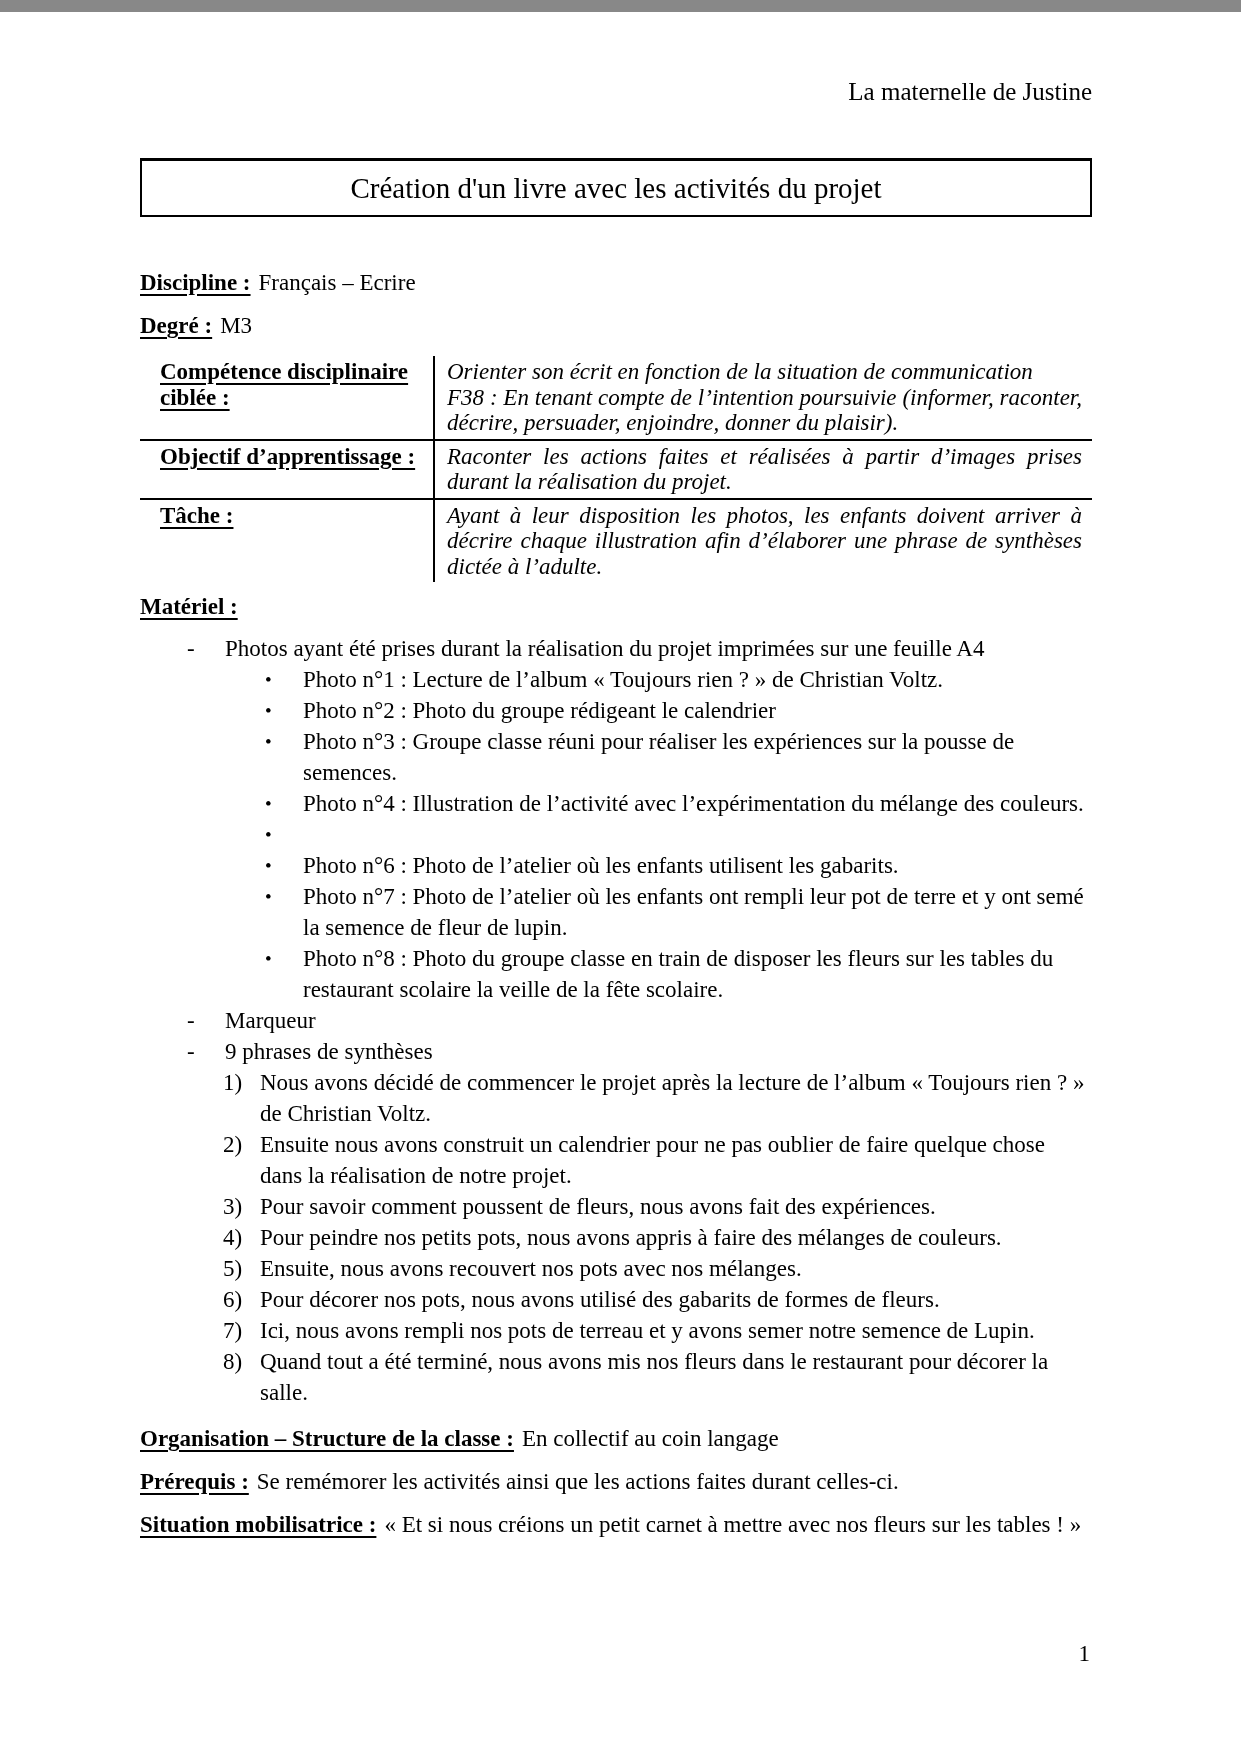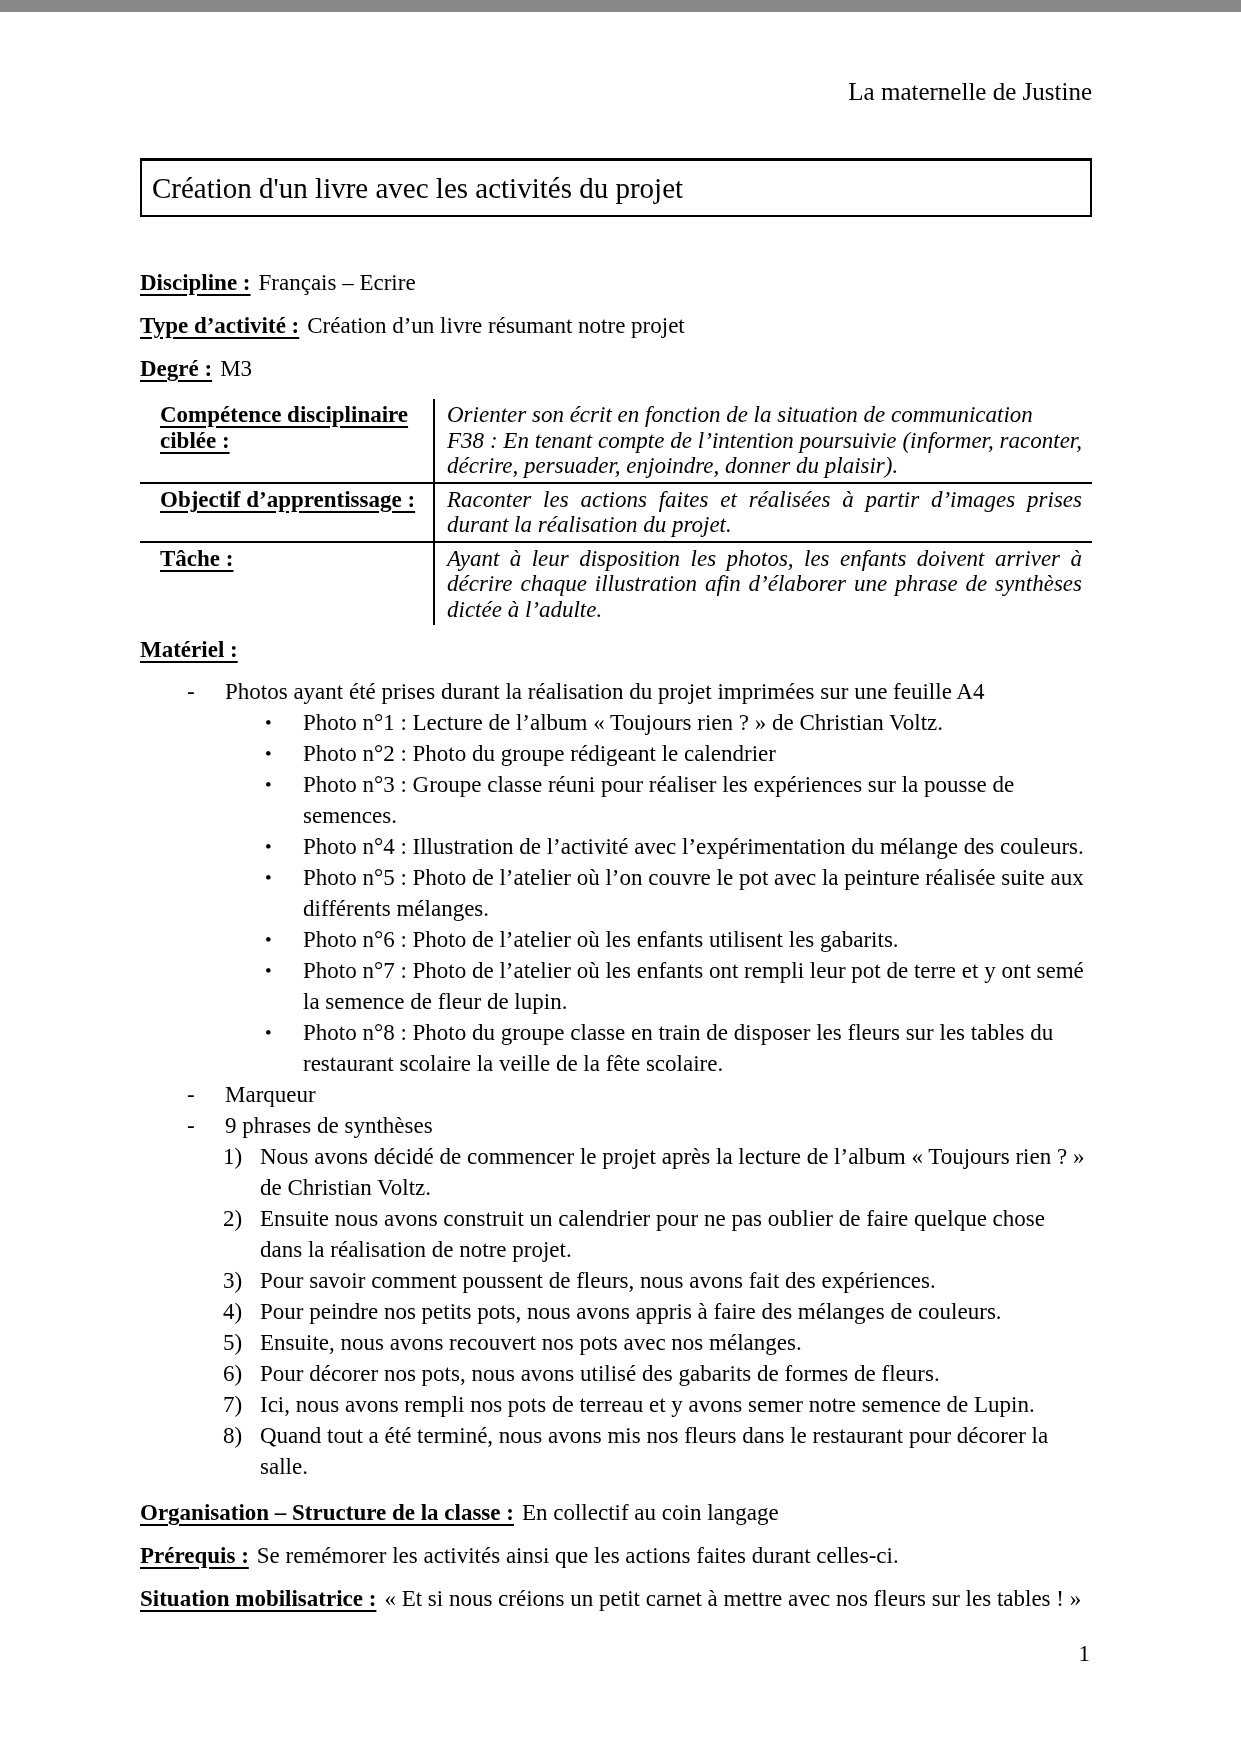--- a/index.html
+++ b/index.html
@@ -19,20 +19,21 @@
   .hdr {
     text-align: right;
     font-size: 25px;
     line-height: 30px;
   }
   .title-box {
     margin-top: 51px;
     border: 2px solid #000;
     border-top-width: 3px;
     padding: 4px 10px;
+    text-align: center;
   }
   .title-box .ttl {
     font-size: 29px;
     line-height: 46px;
   }
   .lbl {
     font-weight: bold;
     text-decoration: underline;
     text-decoration-thickness: 2px;
     text-underline-offset: 4px;
@@ -90,23 +91,20 @@
 
   <div class="title-box">
     <span class="ttl">Création d'un livre avec les activités du projet</span>
   </div>
 
   <div class="fields">
     <div class="field">
       <span class="lbl">Discipline :</span><span class="val">Français – Ecrire</span>
     </div>
     <div class="field">
-      <span class="lbl">Type d’activité :</span><span class="val">Création d’un livre résumant notre projet</span>
-    </div>
-    <div class="field">
       <span class="lbl">Degré :</span><span class="val">M3</span>
     </div>
   </div>
 
   <table class="info">
     <tbody>
         <tr class="hb">
       <td class="c1">
         <span class="lbl">Compétence disciplinaire ciblée :</span>
       </td>
@@ -156,21 +154,20 @@
     <div class="li bull">
       <span class="mk">•</span>
       <div class="tx">Photo n°3 : Groupe classe réuni pour réaliser les expériences sur la pousse de semences.</div>
     </div>
     <div class="li bull">
       <span class="mk">•</span>
       <div class="tx">Photo n°4 : Illustration de l’activité avec l’expérimentation du mélange des couleurs.</div>
     </div>
     <div class="li bull">
       <span class="mk">•</span>
-      <div class="tx">Photo n°5 : Photo de l’atelier où l’on couvre le pot avec la peinture réalisée suite aux différents mélanges.</div>
     </div>
     <div class="li bull">
       <span class="mk">•</span>
       <div class="tx">Photo n°6 : Photo de l’atelier où les enfants utilisent les gabarits.</div>
     </div>
     <div class="li bull">
       <span class="mk">•</span>
       <div class="tx">Photo n°7 : Photo de l’atelier où les enfants ont rempli leur pot de terre et y ont semé la semence de fleur de lupin.</div>
     </div>
     <div class="li bull">

